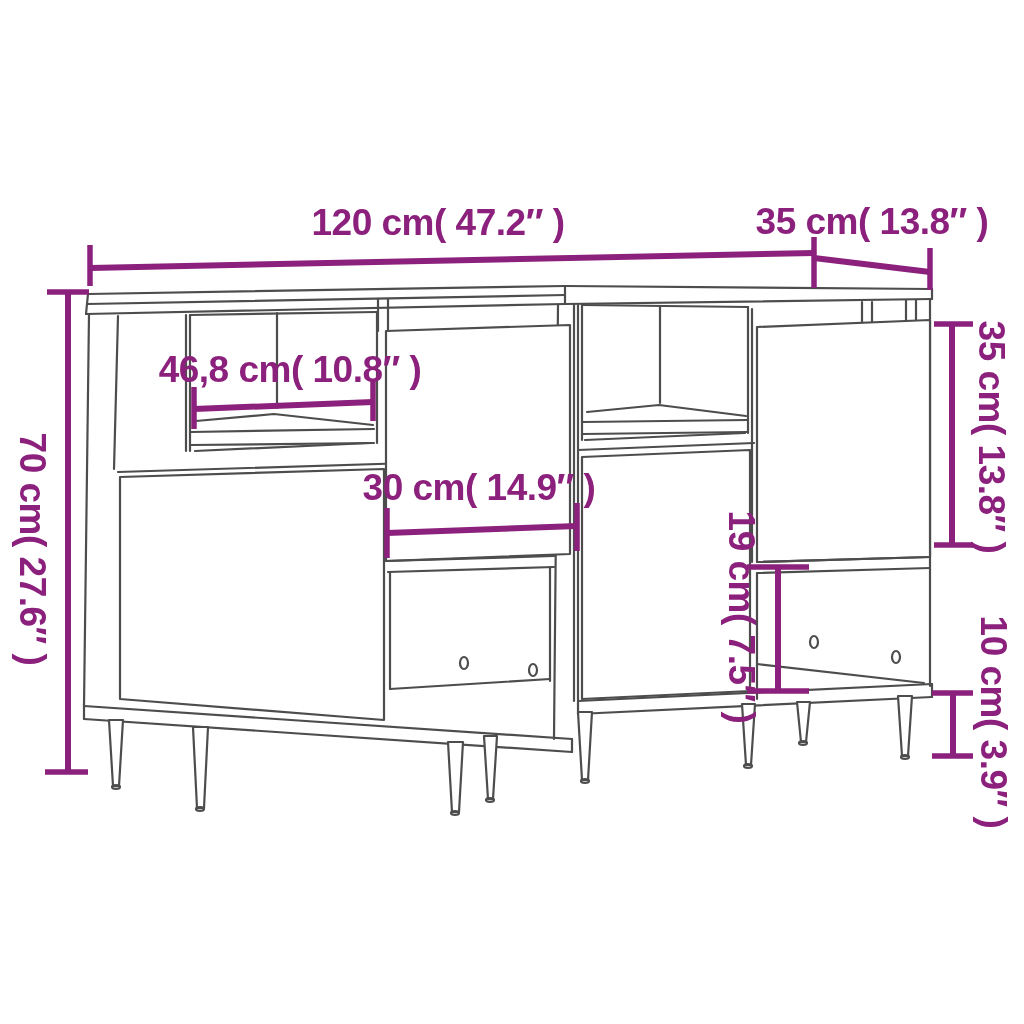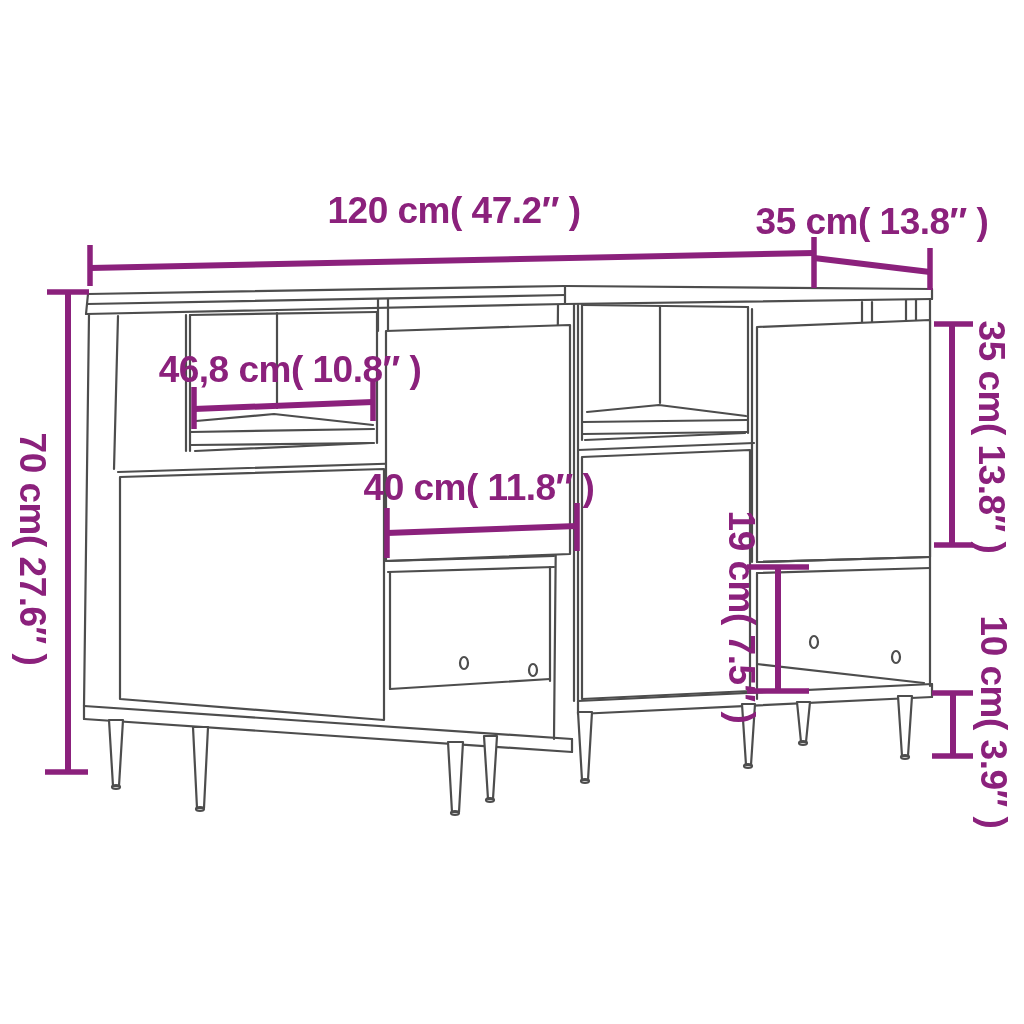--- a/index.html
+++ b/index.html
@@ -175,29 +175,29 @@
         <path d="M747,691 L809,691" stroke-width="5.5"></path>
       </g>
       <g>
         <path d="M953,693 L953,756" stroke-width="6"></path>
         <path d="M932,693 L973,693" stroke-width="5.5"></path>
         <path d="M932,756 L973,756" stroke-width="5.5"></path>
       </g>
     </g>
   </svg>
 
-  <div class="dim-label" style="left:438px; top:210px;margin-left:16px;">120 cm( 47.2″ )</div>
+  <div class="dim-label" style="left:438px; top:222px;">120 cm( 47.2″ )</div>
 
   <div class="dim-label" style="left:872px; top:221px;">35 cm( 13.8″ )</div>
 
   <div class="dim-label vertical" style="left:32px; top:549px;">70 cm( 27.6″ )</div>
 
   <div class="dim-label" style="left:290px; top:369px;">46,8 cm( 10.8″ )</div>
 
-  <div class="dim-label" style="left:479px; top:487px;">40 cm( 11.8″ )</div>
+  <div class="dim-label" style="left:479px; top:487px;">30 cm( 14.9″ )</div>
 
   <div class="dim-label vertical" style="left:991px; top:437px;">35 cm( 13.8″ )</div>
 
   <div class="dim-label vertical" style="left:741px; top:617px;">19 cm( 7.5″ )</div>
 
   <div class="dim-label vertical" style="left:993px; top:722px;">10 cm( 3.9″ )</div>
 
 </div>
 
 </body></html>

